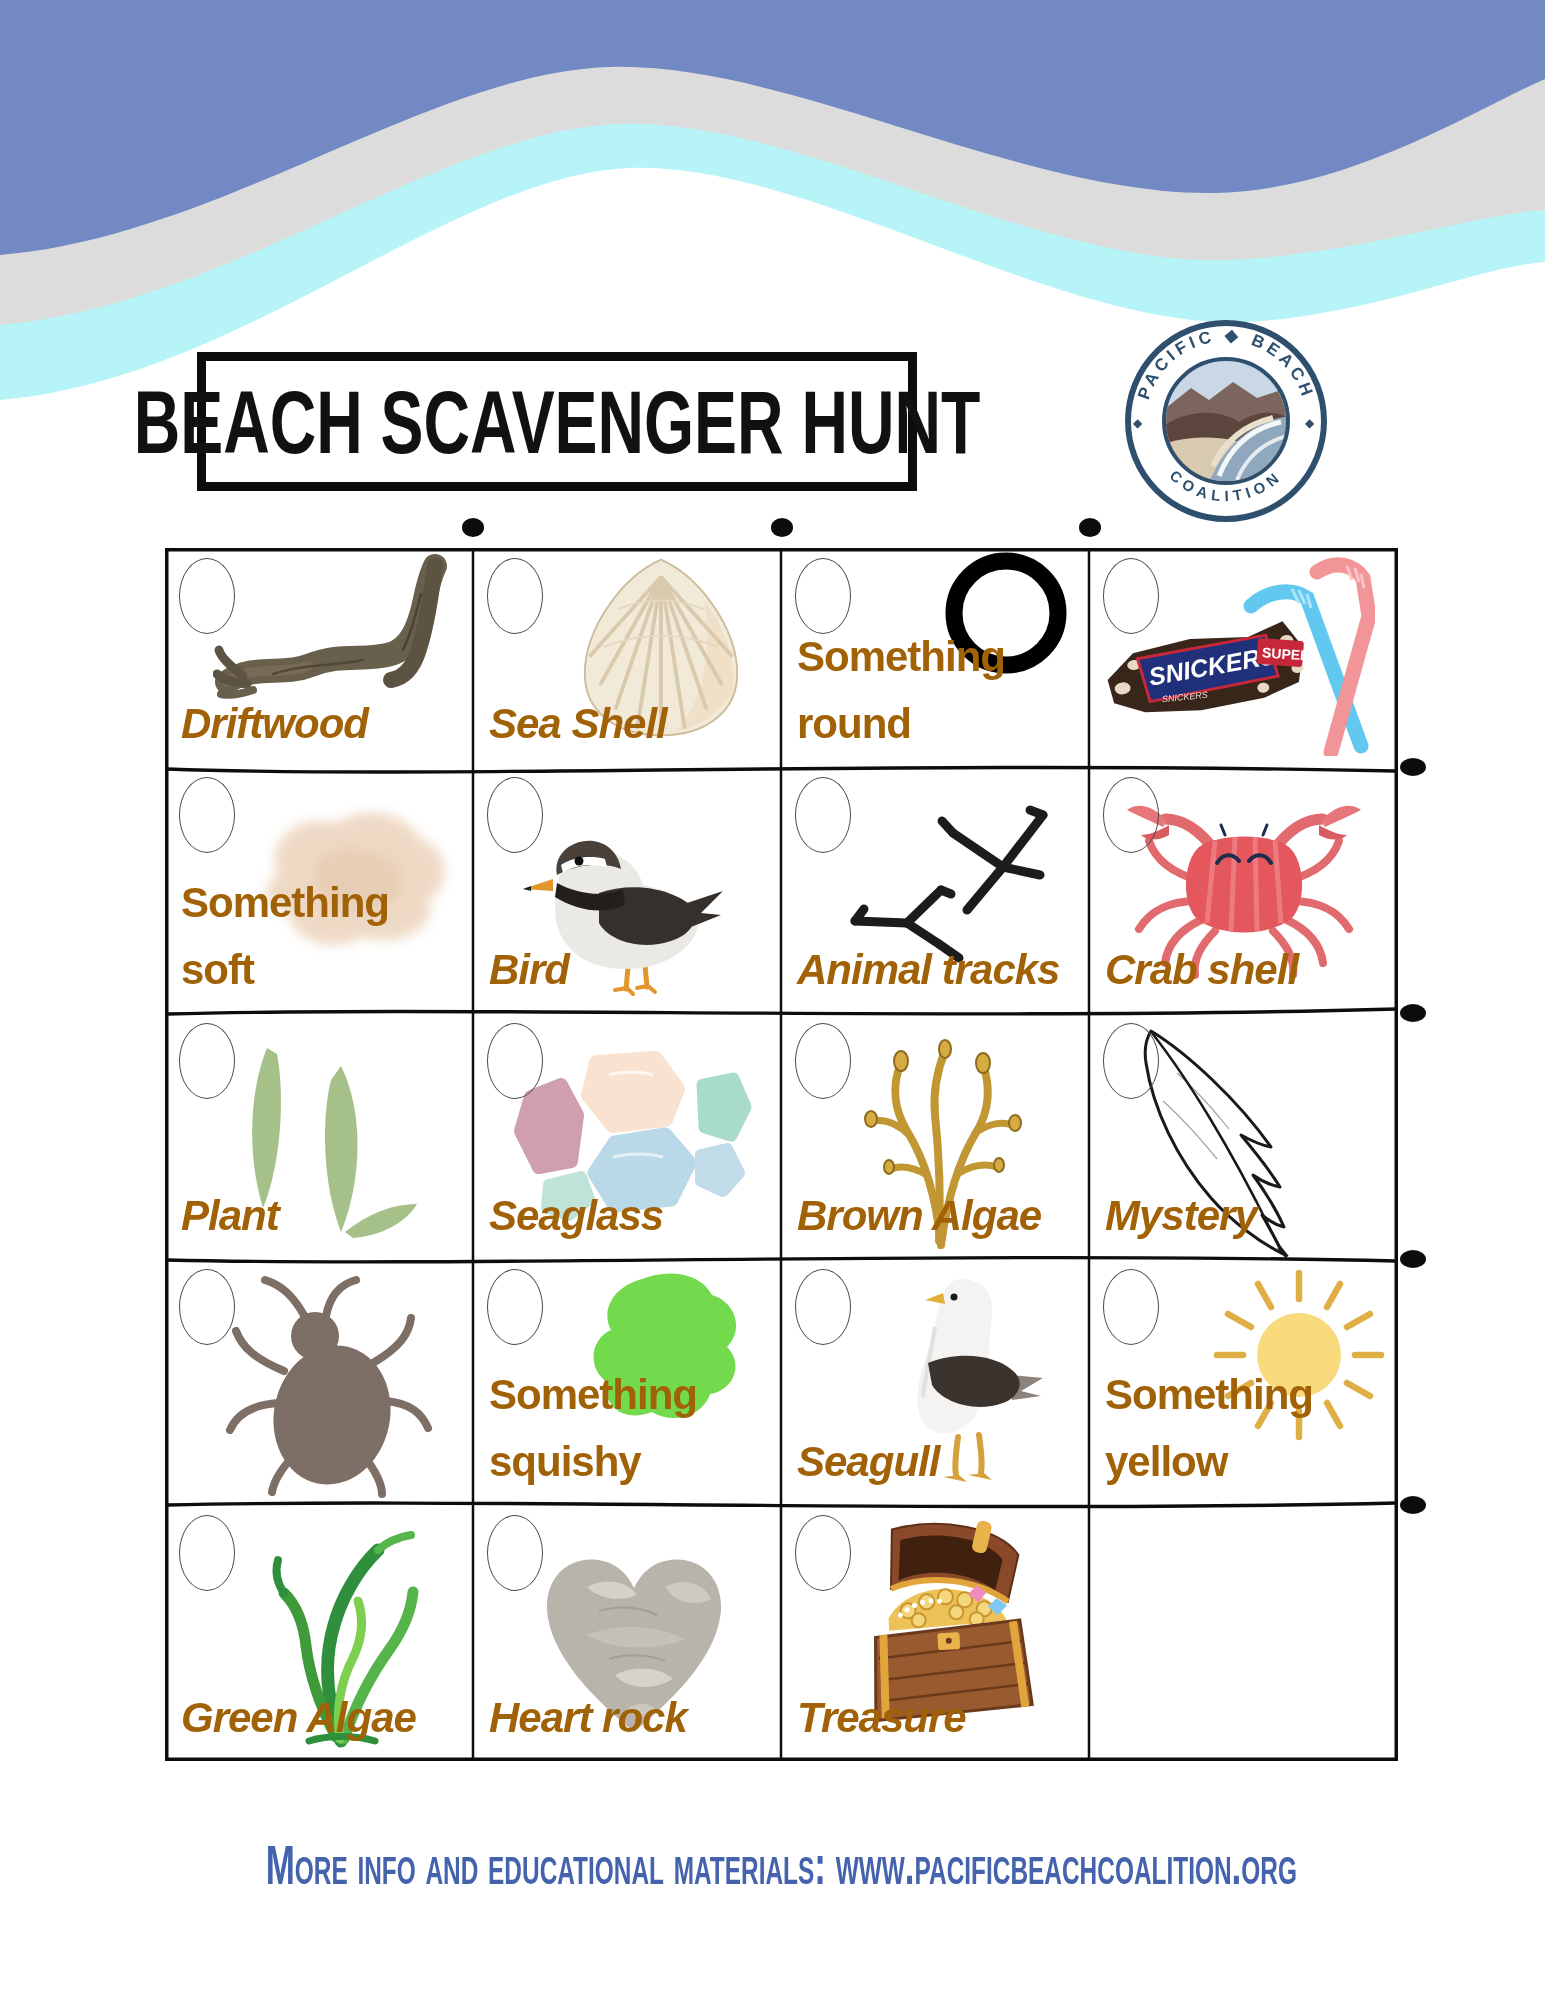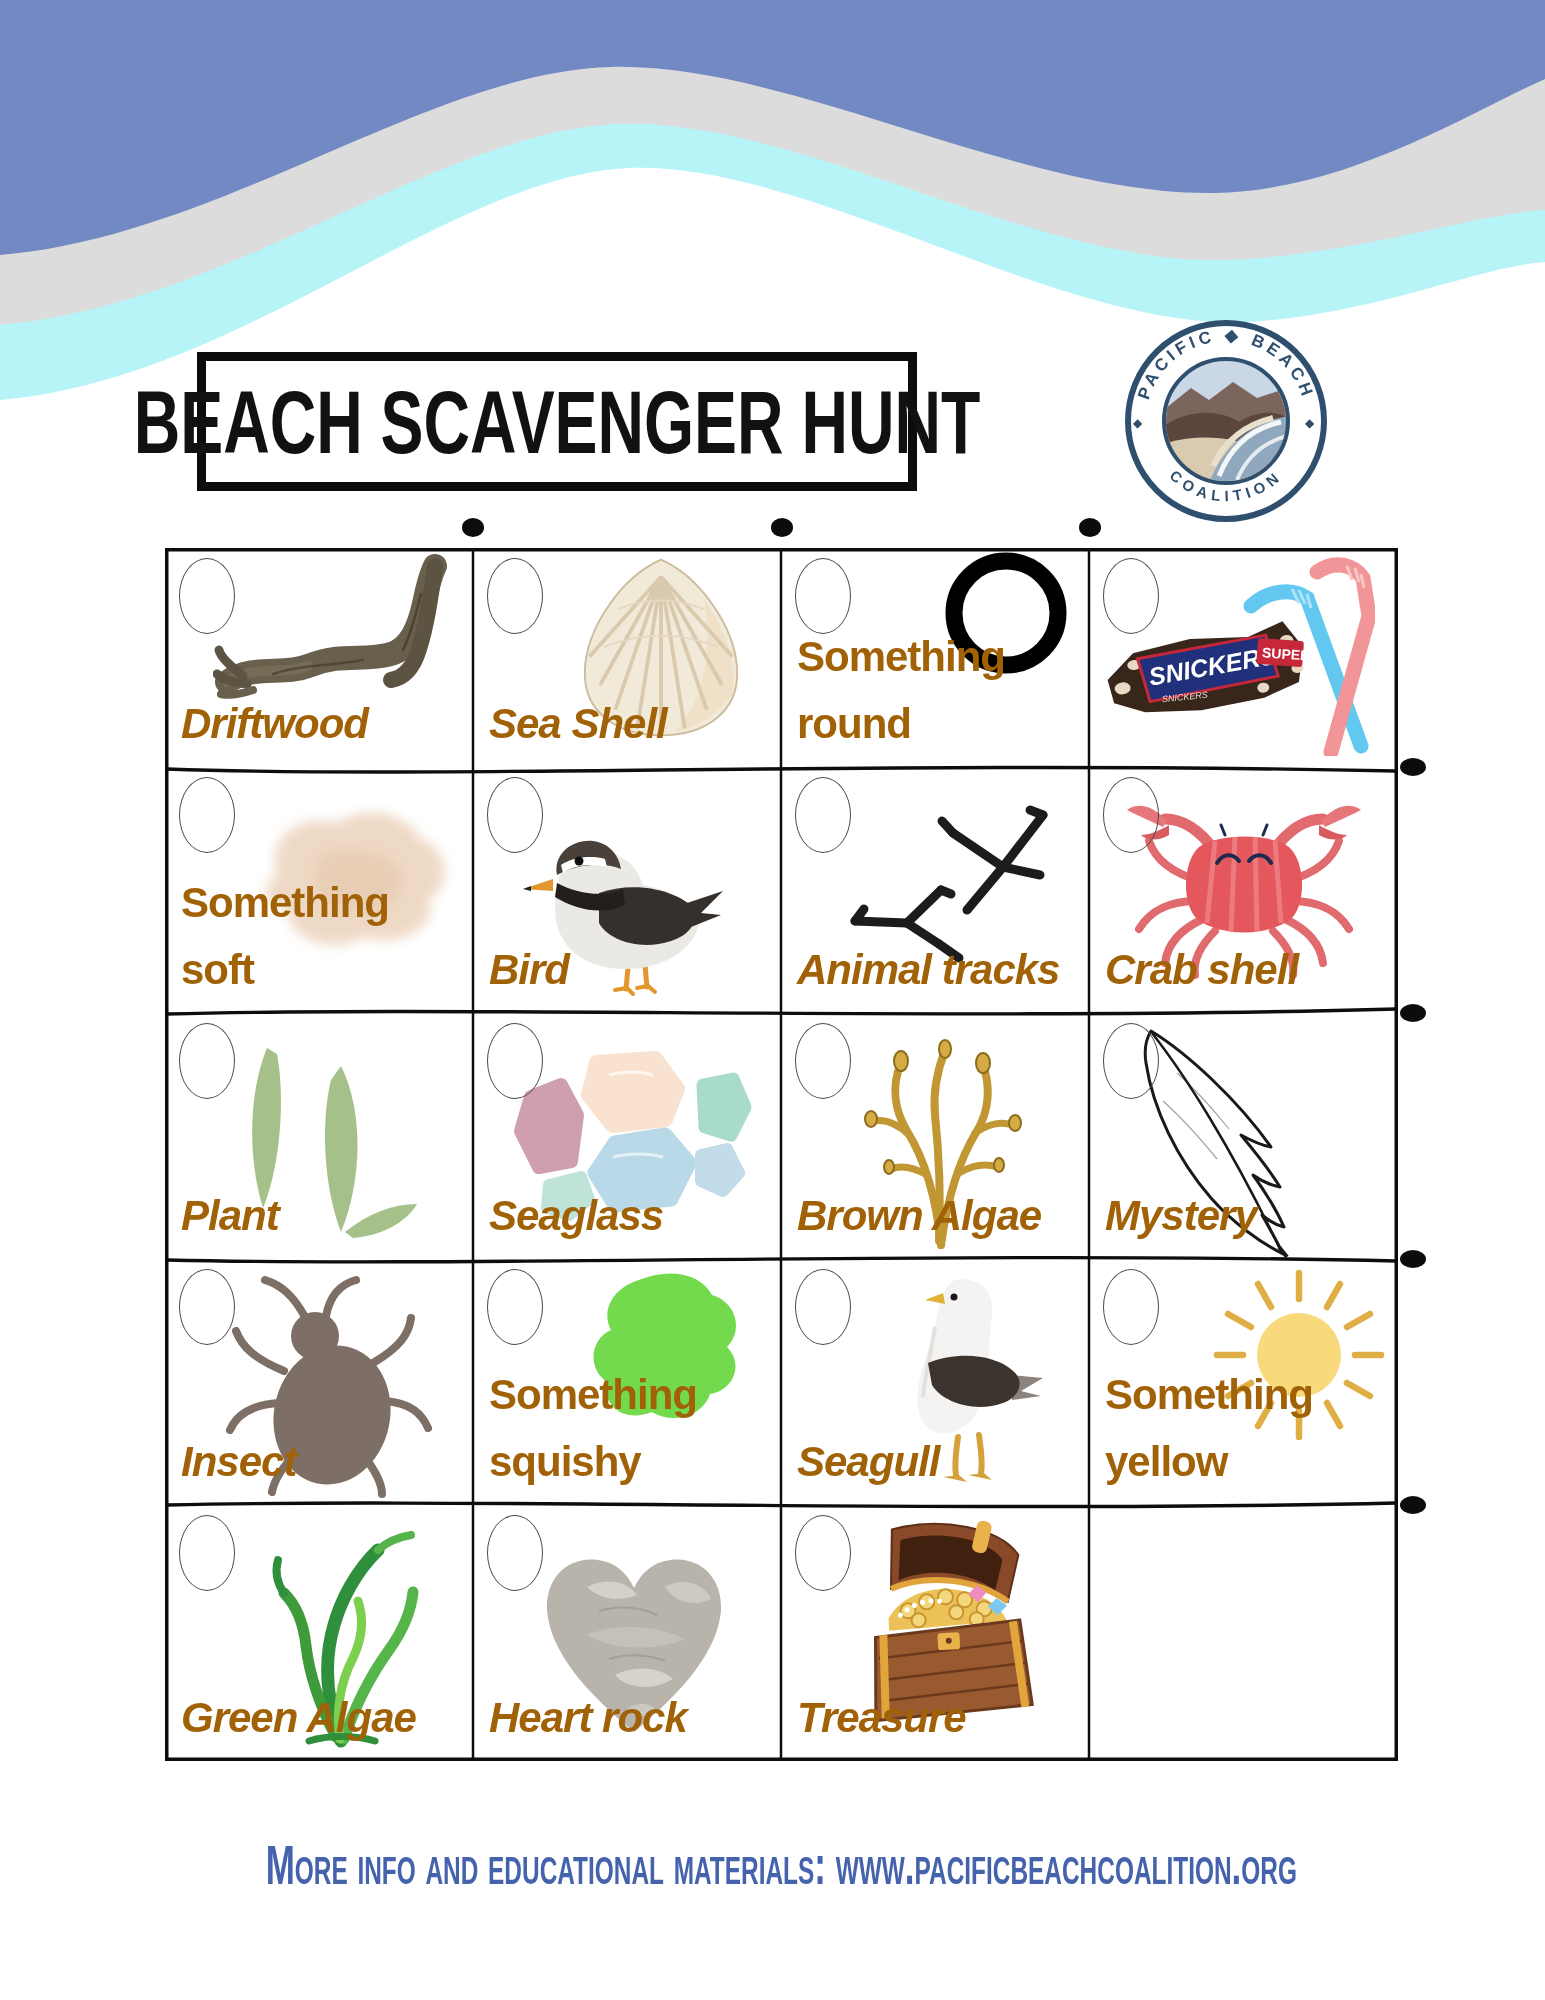--- a/index.html
+++ b/index.html
@@ -349,21 +349,20 @@
         <path d="M61 96 C32 84 19 72 13 56"></path>
           <path d="M55 128 C27 130 13 141 7 155"></path>
         <path d="M76 175 C59 192 51 205 49 217"></path>
           <path d="M150 88 C177 72 186 59 188 43"></path>
         <path d="M162 126 C188 128 199 139 205 153"></path>
           <path d="M141 181 C154 198 159 209 159 219"></path>
       </g>
       <circle cx="92" cy="61" r="24" fill="#7d6e66"></circle>
       <ellipse cx="109" cy="140" rx="58" ry="70" fill="#7d6e66" transform="rotate(12 109 140)"></ellipse>
     </svg>
-    <div class="label nw">Insect</div>
   </div>
 
   <div class="cell">
     <span class="check"></span>
     <svg class="art i-squishy" viewBox="0 0 170 185" preserveAspectRatio="none">
       <path d="M58 15 C90 2 120 9 131 30 C155 37 163 65 146 82 C163 99 153 125 129 129 C122 151 92 160 71 147 C43 158 21 141 26 117 C6 104 9 74 30 65 C19 44 34 22 58 15 Z" fill="#74da4d"></path>
     </svg>
     <div class="label">Something squishy</div>
   </div>
 

